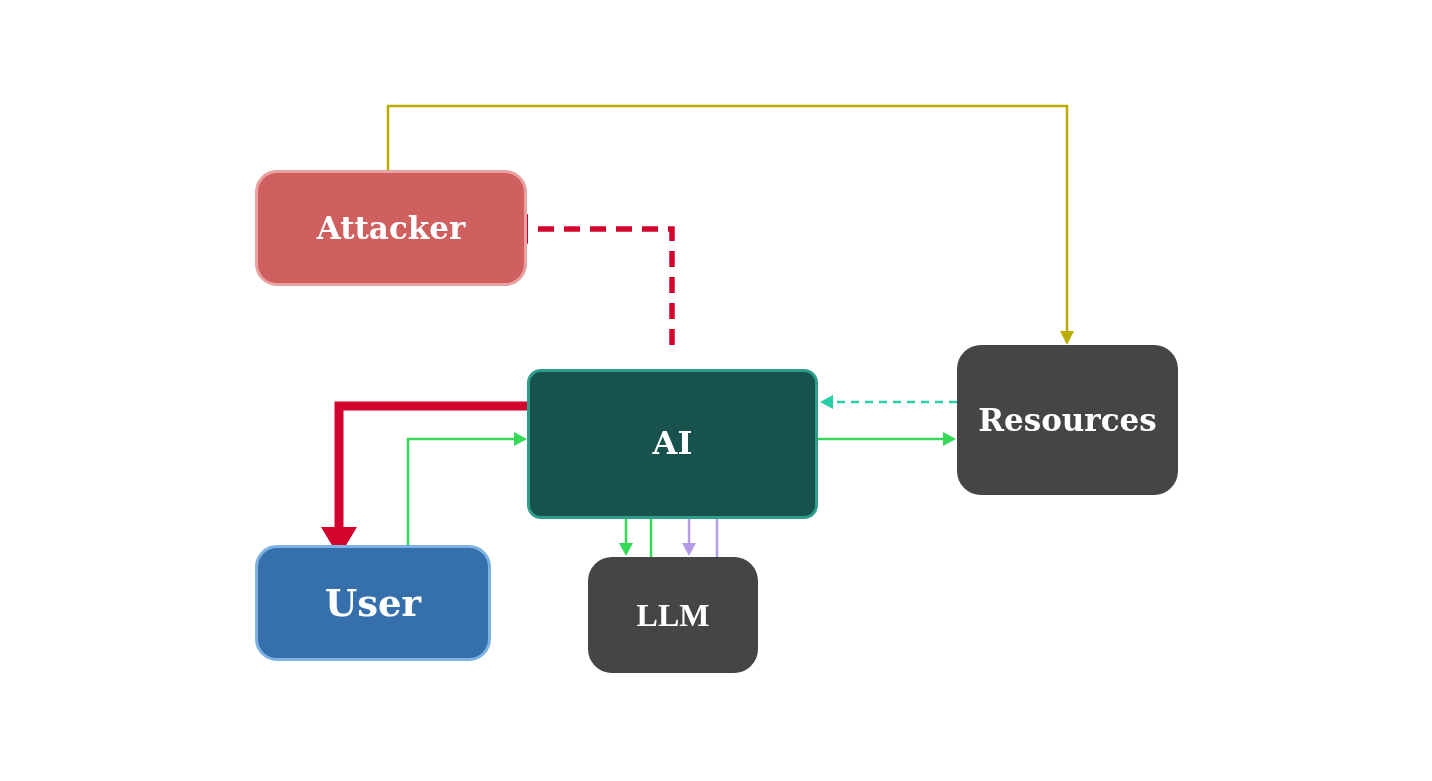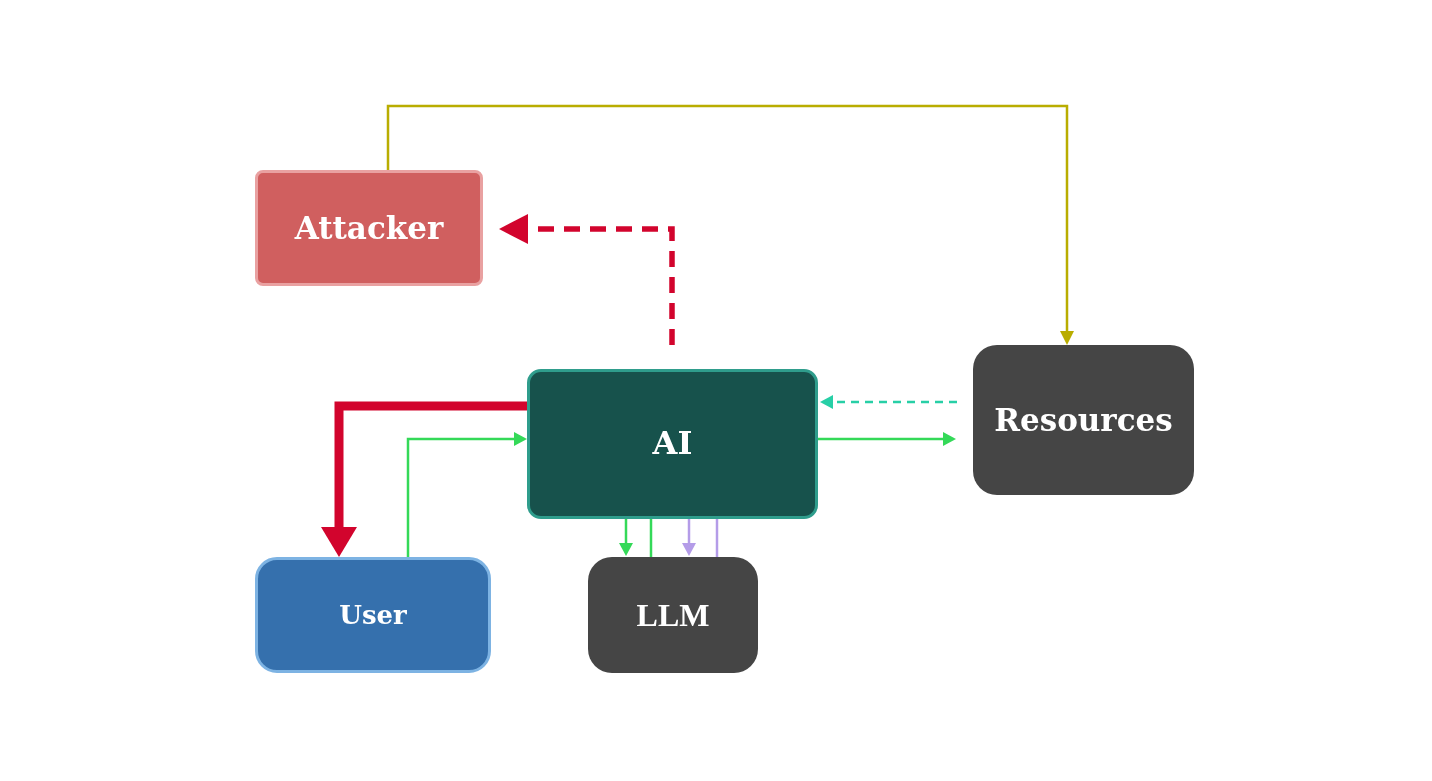--- a/index.html
+++ b/index.html
@@ -24,48 +24,47 @@
     justify-content: center;
     flex-direction: column;
     color: #ffffff;
     font-weight: bold;
     text-align: center;
     z-index: 2;
   }
   .node .label { font-weight: bold; }
 
   #node-attacker {
-    left: 255px; top: 170px; width: 228px; height: 116px;
+    left: 255px; top: 170px; width: 272px; height: 116px;
     background: #d05f5f;
     border: 3px solid #e9a1a1;
-    border-radius: 8px;
+    border-radius: 22px;
     font-size: 31px;
   }
   #node-user {
-    left: 255px; top: 557px; width: 236px; height: 116px;
+    left: 255px; top: 545px; width: 236px; height: 116px;
     background: #3570ad;
     border: 3px solid #7db3e3;
     border-radius: 22px;
-    font-size: 26px;
+    font-size: 37px;
   }
   #node-ai {
     left: 527px; top: 345px; width: 291px; height: 150px;
     background: #17524c;
     border: 3px solid #2f9d8c;
     border-radius: 14px;
     font-size: 32px;
     line-height: 1.55;
     margin-top: 24px;
   }
   #node-resources {
     left: 957px; top: 345px; width: 221px; height: 150px;
     background: #454545;
     border-radius: 24px;
     font-size: 31px;
-    margin-left: 16px;
   }
   #node-llm {
     left: 588px; top: 557px; width: 170px; height: 116px;
     background: #454545;
     border-radius: 24px;
     font-size: 32px;
     font-family: Liberation Serif, serif;
   }
 </style>
 </head>

